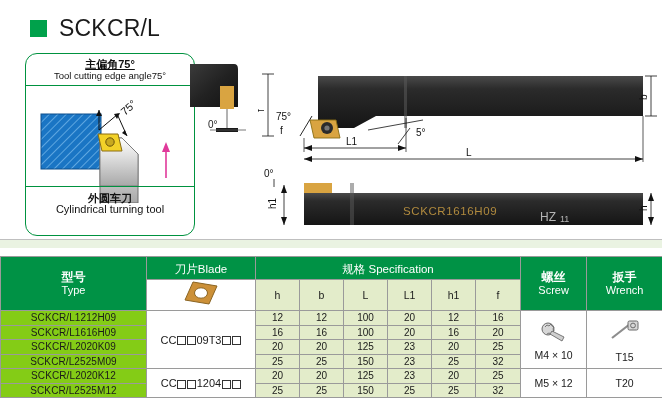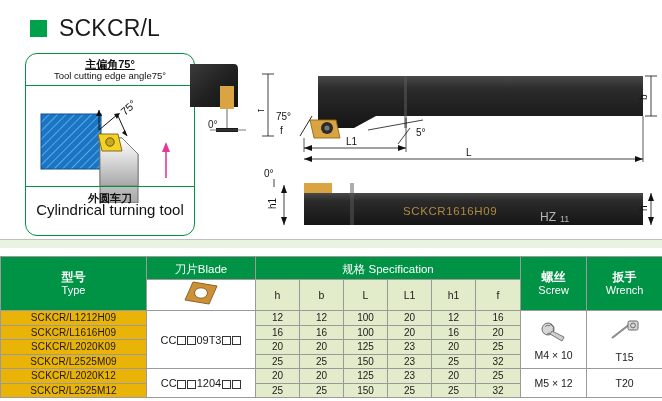--- a/index.html
+++ b/index.html
@@ -22,38 +22,38 @@
     border:1.6px solid #00923f;border-radius:12px;background:#fff;box-sizing:border-box;}
   .lb-head{position:absolute;left:0;top:0;width:100%;height:32px;
     border-bottom:1.4px solid #00923f;box-sizing:border-box;
     display:flex;flex-direction:column;align-items:center;justify-content:center;}
   .lb-head .cn{font-size:11px;color:#111;font-weight:bold;line-height:12px;text-decoration:underline;}
   .lb-head .en{font-size:9.5px;color:#111;line-height:11px;}
   .lb-foot{position:absolute;left:0;bottom:15px;width:100%;height:34px;
     border-top:1.4px solid #00923f;box-sizing:border-box;
     display:flex;flex-direction:column;align-items:center;justify-content:center;}
   .lb-foot .cn{font-size:11px;color:#111;font-weight:bold;line-height:12px;}
-  .lb-foot .en{font-size:15px;color:#111;line-height:11px;}
+  .lb-foot .en{font-size:11px;color:#111;line-height:11px;}
   .lb-art{position:absolute;left:0;top:32px;width:100%;height:117px;}
 
   
   .band{position:absolute;left:0;top:240px;width:662px;height:8px;background:#eaf3e2;}
   .rule{position:absolute;left:0;width:662px;height:1px;background:#bfbfbf;}
 
   table.spec{position:absolute;left:0;top:256px;width:662px;border-collapse:collapse;
     table-layout:fixed;}
   table.spec td,table.spec th{border:1px solid #9a9a9a;padding:0;text-align:center;
     vertical-align:middle;font-weight:normal;}
   .hdr{background:#009245;color:#ffffff;}
   .hdr .cn{font-size:12px;font-weight:bold;line-height:13px;display:block;}
   .hdr .en{font-size:11px;line-height:12px;display:block;}
   .hdr .both{font-size:11.5px;line-height:13px;}
   .subhdr{background:#e3ecca;color:#1a1a1a;font-size:10.5px;height:28px;}
   .cell-white{background:#ffffff;}
-  .typecell{background:#eab308;color:#1a1a1a;font-size:10px;height:13.5px;letter-spacing:.1px;}
+  .typecell{background:#84cc16;color:#1a1a1a;font-size:10px;height:13.5px;letter-spacing:.1px;}
   .numcell{background:#e3ecca;color:#1a1a1a;font-size:10px;height:13.5px;}
   .bladecell{background:#ffffff;color:#1a1a1a;font-size:11px;}
   .screwcell{background:#ffffff;color:#1a1a1a;font-size:10.5px;}
   .sq{display:inline-block;width:7px;height:7px;border:1px solid #333;
       vertical-align:middle;margin:0 .5px;background:#fff;}
 </style>
 </head>
 <body>
 
 <div class="page">

